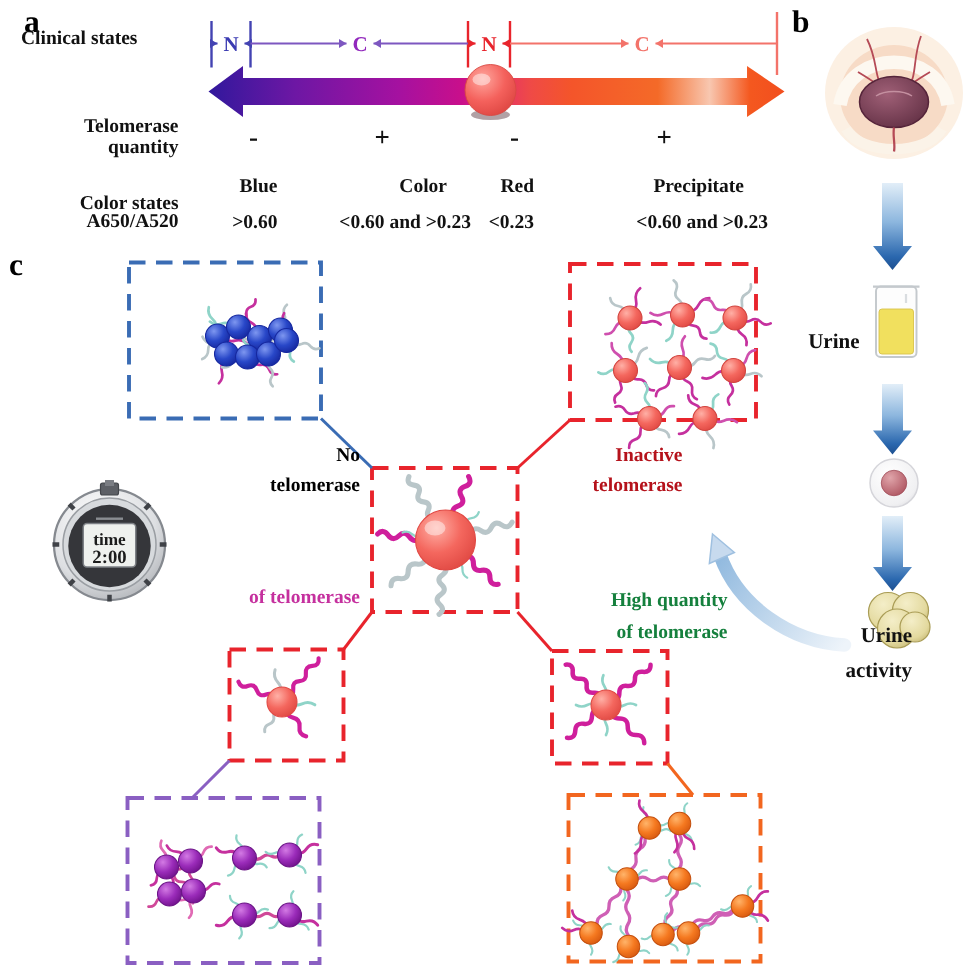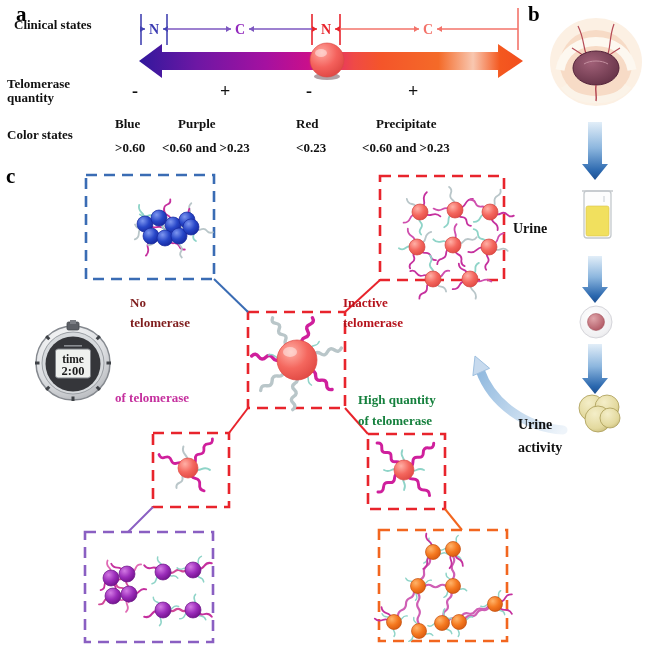--- a/index.html
+++ b/index.html
@@ -1,20 +1,20 @@
 <!DOCTYPE html>
 <html><head>
 <meta charset="utf-8">
 <style>
   html,body{margin:0;padding:0;background:#ffffff;}
   #canvas{position:relative;width:650px;height:649px;background:#ffffff;overflow:hidden;
           font-family:"Liberation Serif",serif;}
   .t{position:absolute;font-family:"Liberation Serif",serif;font-weight:bold;color:#111;
      line-height:1.15;white-space:nowrap;}
-  .ctr{text-align:left;}
+  .ctr{text-align:right;}
   .panel-letter{font-size:21px;color:#000;}
   .fs15{font-size:13px;}
   .fs17{font-size:14px;}
   .fs18{font-size:18px;}
   .two{white-space:normal;}
   svg{position:absolute;left:0;top:0;}
   svg text{font-family:"Liberation Serif",serif;font-weight:bold;}
 </style>
 </head>
 <body>
@@ -424,39 +424,40 @@
     <div>Telomerase</div>
     <div>quantity</div>
   </div>
   <div class="t fs18 ctr" style="left:132px;top:81px;width:40px;">-</div>
   <div class="t fs18 ctr" style="left:220px;top:81px;width:40px;">+</div>
   <div class="t fs18 ctr" style="left:306px;top:81px;width:40px;">-</div>
   <div class="t fs18 ctr" style="left:408px;top:81px;width:40px;">+</div>
 
   <div class="t fs15 ctr" style="left:7px;top:116px;width:112px;margin-top:12px;">Color states</div>
   <div class="t fs15 ctr" style="left:115px;top:117px;width:70px;">Blue</div>
-  <div class="t fs15 ctr" style="left:178px;top:117px;width:120px;">Purple</div>
+  <div class="t fs15 ctr" style="left:178px;top:117px;width:120px;">Color</div>
   <div class="t fs15 ctr" style="left:296px;top:117px;width:60px;">Red</div>
   <div class="t fs15 ctr" style="left:376px;top:117px;width:120px;">Precipitate</div>
 
+  <div class="t fs15 ctr" style="left:7px;top:140px;width:112px;">A650/A520</div>
   <div class="t fs15 ctr" style="left:115px;top:141px;width:70px;">&gt;0.60</div>
   <div class="t fs15 ctr" style="left:162px;top:141px;width:152px;">&lt;0.60 and &gt;0.23</div>
   <div class="t fs15 ctr" style="left:296px;top:141px;width:60px;">&lt;0.23</div>
   <div class="t fs15 ctr" style="left:362px;top:141px;width:150px;">&lt;0.60 and &gt;0.23</div>
 
   <div class="t panel-letter" style="left:528px;top:2px;">b</div>
   <div class="t fs17 ctr" style="left:513px;top:221px;width:60px;">Urine</div>
   <div class="t fs17 ctr two" style="left:518px;top:413px;width:90px;line-height:23px;">
     <div>Urine</div>
     <div>activity</div>
   </div>
 
   <div class="t panel-letter" style="left:6px;top:164px;">c</div>
 
-  <div class="t fs15 ctr two" style="left: 130px; top: 293px; width: 110px; line-height: 20px; color: #7f1d1d;">
+  <div class="t fs15 ctr two" style="left: 130px; top: 293px; width: 110px; line-height: 20px; color: #000000;">
     <div>No</div>
     <div>telomerase</div>
   </div>
   <div class="t fs15 ctr two" style="left: 343px; top: 293px; width: 112px; line-height: 20px; color: rgb(181, 18, 27);">
     <div>Inactive</div>
     <div>telomerase</div>
   </div>
   <div class="t fs15 ctr two" style="left: 115px; top: 387px; width: 125px; line-height: 21px; color: rgb(197, 48, 158);">
     <div>of telomerase</div>
   </div>

